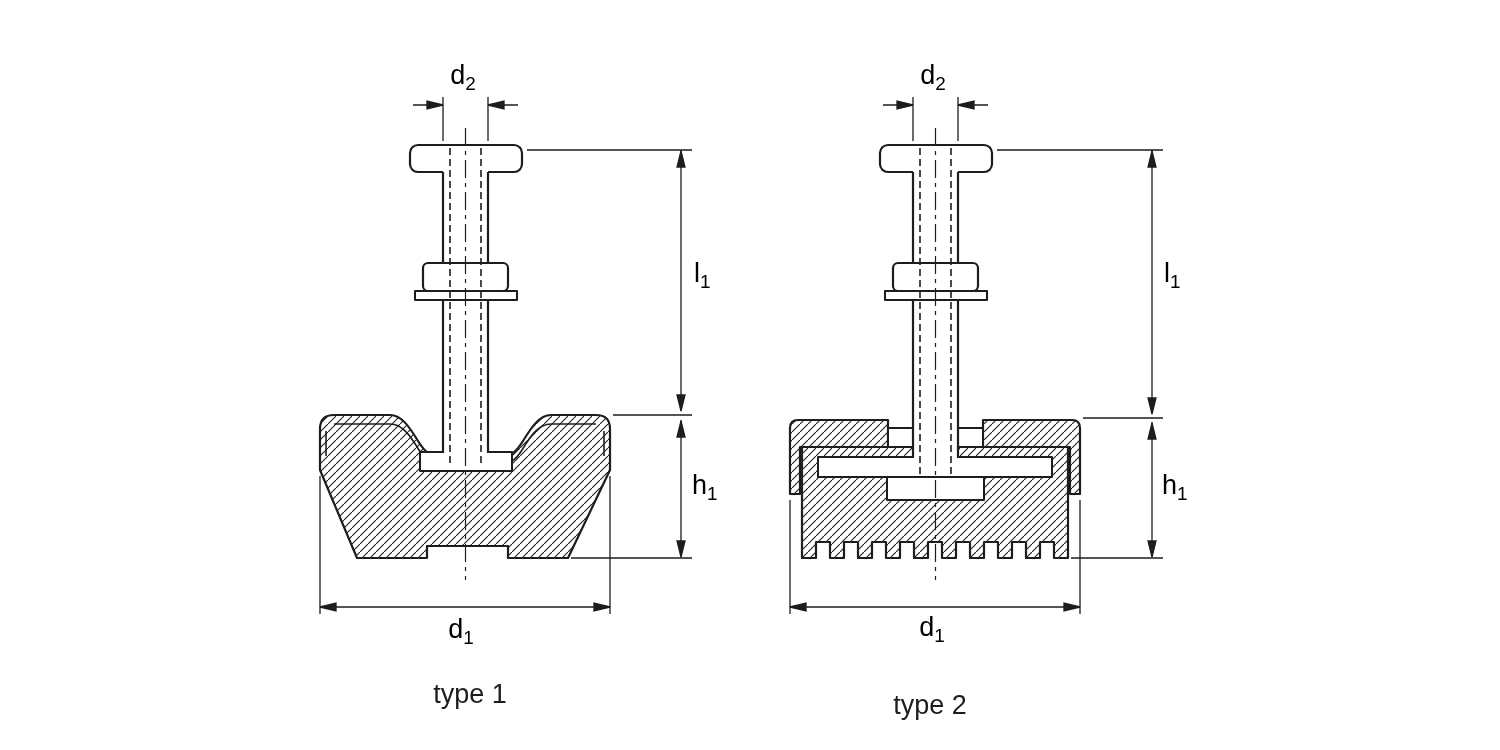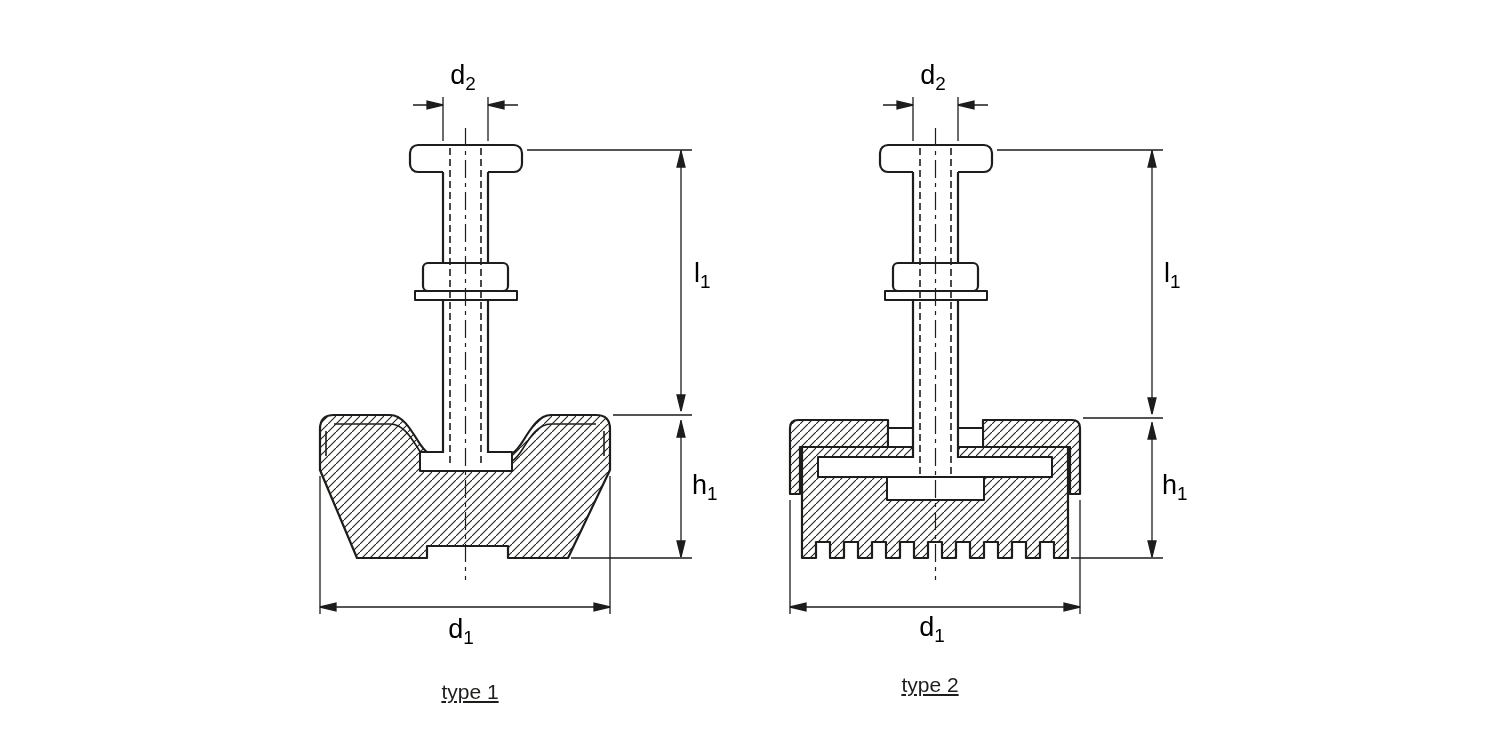--- a/index.html
+++ b/index.html
@@ -9,22 +9,22 @@
     font-family:"Liberation Sans", sans-serif; color:#1d1d1b;
   }
   .stage svg { position:absolute; left:0; top:0; }
   .dim-label {
     position:absolute; font-size:27px; line-height:1;
     white-space:nowrap; color:#000000;
   }
   .dim-label sub { font-size:0.7em; }
   .centered { transform:translateX(-50%); }
   .caption {
-    position:absolute; font-size:21px; line-height:1;
-    transform:translateX(-50%); color:#1d1d1b; white-space:nowrap;text-decoration:underline;
+    position:absolute; font-size:27px; line-height:1;
+    transform:translateX(-50%); color:#1d1d1b; white-space:nowrap;
   }
 </style>
 </head>
 <body>
 
 <div class="stage">
 
   <svg width="1500" height="750" viewBox="0 0 1500 750">
     <defs>
       <pattern id="hatch" patternUnits="userSpaceOnUse" width="8" height="8">
@@ -165,15 +165,15 @@
   <div class="caption" style="left:470px; top:681px;">type 1</div>
 
   <div class="dim-label centered" style="left:933px; top:62px;"><span>d</span><sub>2</sub></div>
 
   <div class="dim-label" style="left:1164px; top:260px;"><span>l</span><sub>1</sub></div>
 
   <div class="dim-label" style="left:1162px; top:472px;"><span>h</span><sub>1</sub></div>
 
   <div class="dim-label centered" style="left:932px; top:614px;"><span>d</span><sub>1</sub></div>
 
-  <div class="caption" style="left:930px; top:674px;">type 2</div>
+  <div class="caption" style="left:930px; top:692px;">type 2</div>
 
 </div>
 
 </body></html>

